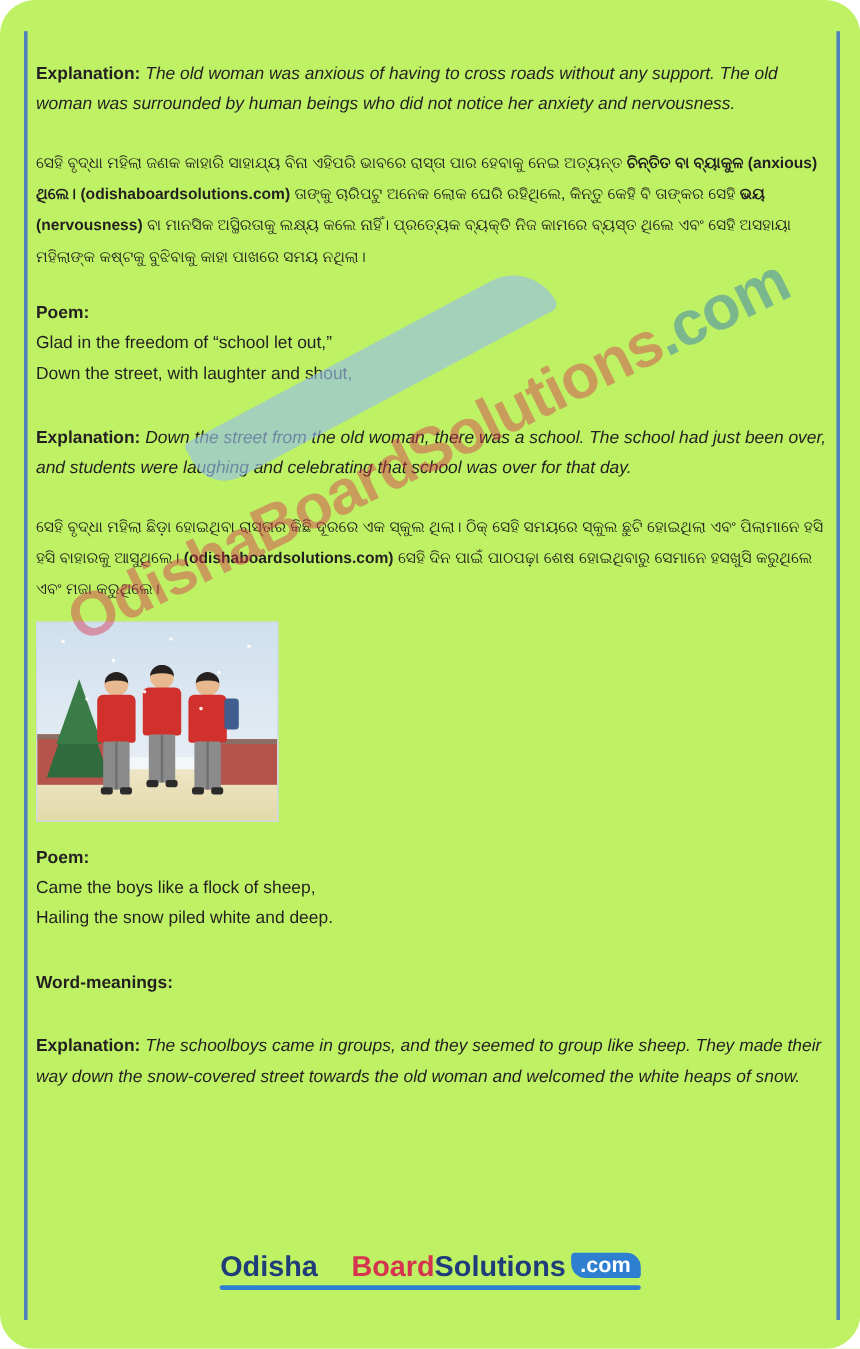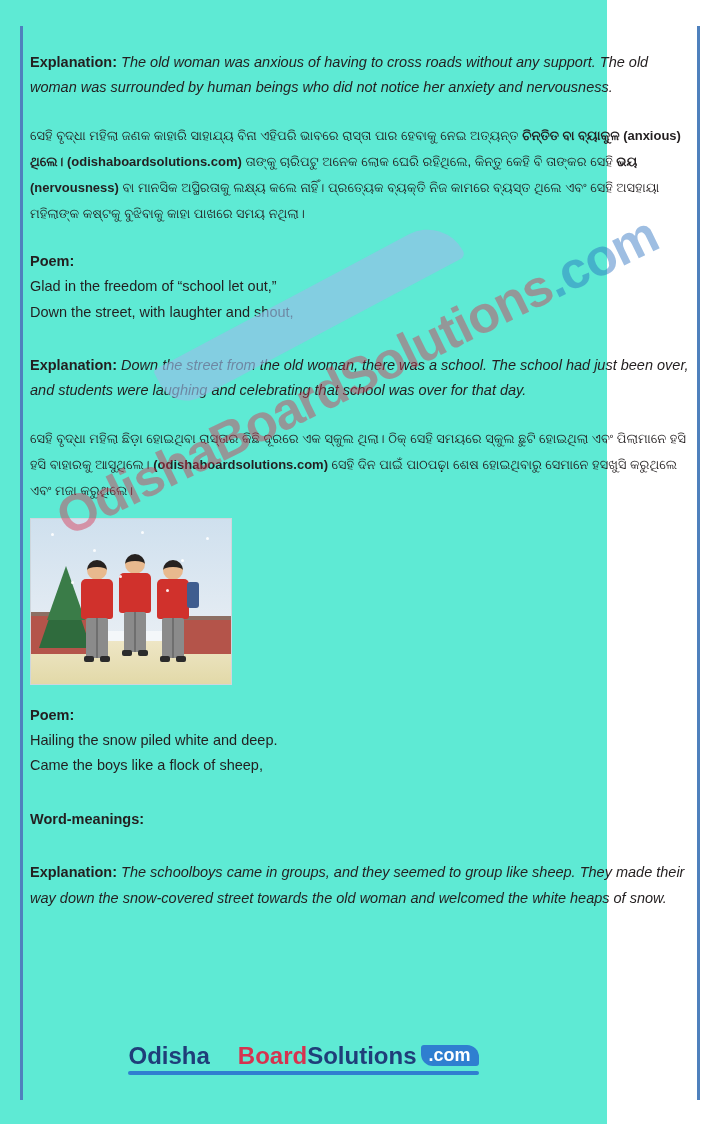--- a/index.html
+++ b/index.html
@@ -11,23 +11,24 @@
     height: 1124px;
     background: #ffffff;
     font-family: "Liberation Sans", sans-serif;
     color: #231f20;
     position: relative;
     overflow: hidden;
   }
   .page {
     position: absolute;
     left: 0; top: 0;
-    width: 607px;
+    width: 717px;
     height: 1124px;
-    background: #5eead4;
+    background: #bef264;
+    border-radius: 29px;
   }
   
   .rule-left {
     position: absolute;
     left: 20px;
     top: 26px;
     width: 3px;
     height: 1074px;
     background: #4f81bd;
   }
@@ -314,22 +315,22 @@
       <div class="snowflake" style="left:110px;top:12px;"></div>
       <div class="snowflake" style="left:150px;top:40px;"></div>
       <div class="snowflake" style="left:175px;top:18px;"></div>
       <div class="snowflake" style="left:88px;top:56px;"></div>
       <div class="snowflake" style="left:135px;top:70px;"></div>
       <div class="snowflake" style="left:40px;top:62px;"></div>
     </div>
 
     <div class="block">
       <div class="eng lbl">Poem:</div>
+      <div class="poem-line">Came the boys like a flock of sheep,</div>
       <div class="poem-line">Hailing the snow piled white and deep.</div>
-      <div class="poem-line">Came the boys like a flock of sheep,</div>
     </div>
 
     <div class="spacer-md"></div>
 
     <div class="block">
       <div class="eng lbl">Word-meanings:</div>
     </div>
 
     <div class="spacer-md"></div>
 

